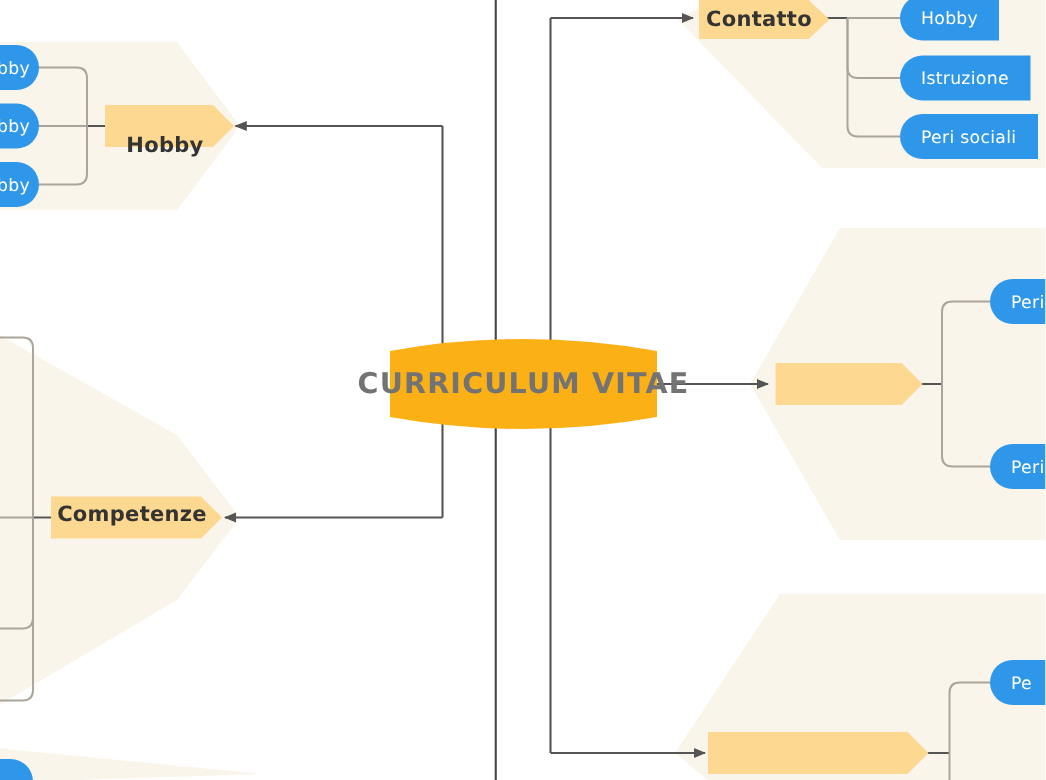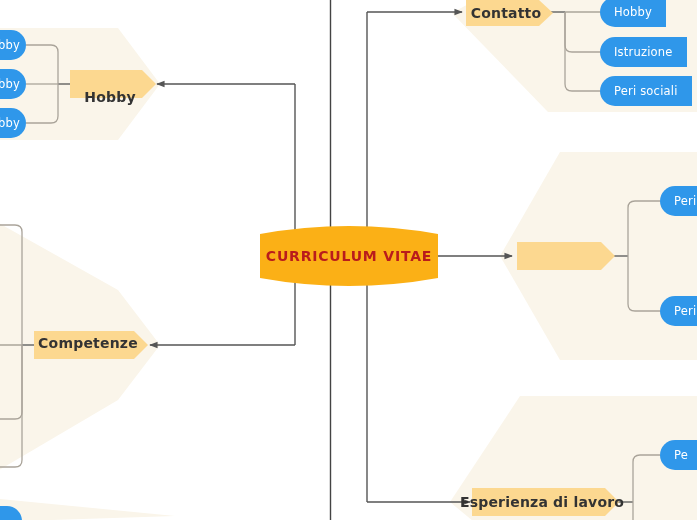--- a/index.html
+++ b/index.html
@@ -27,23 +27,23 @@
   .node {
     position: absolute;
     display: flex;
     align-items: center;
     justify-content: center;
     box-sizing: border-box;
     white-space: nowrap;
   }
   
   .central {
-    color: #b91c1c;
+    color: #737373;
     font-weight: bold;
-    font-size: 14px;
+    font-size: 19px;
     letter-spacing: 0.8px;
   }
   
   .branch {
     color: #333333;
     font-weight: bold;
     font-size: 14px;
     letter-spacing: 0.2px;
   }
   .branch .branch-label {
@@ -158,23 +158,20 @@
   </div>
 
 
   <div class="node leaf clip-right" style="left:660px; top:186px;">
     <span>Peri</span>
   </div>
   <div class="node leaf clip-right" style="left:660px; top:296px;">
     <span>Peri</span>
   </div>
 
-  <div class="node branch" style="left:472px; top:488px; width:140px; height:28px;">
-    <span class="branch-label">Esperienza di lavoro</span>
-  </div>
 
   <div class="node leaf clip-right" style="left:660px; top:440px;">
     <span>Pe</span>
   </div>
 
   <div class="node branch" style="left:70px; top:70px; width:80px; height:28px;margin-top:13px;">
     <span class="branch-label">Hobby</span>
   </div>
 
   <div class="node leaf clip-left" style="left:-22px; top:30px; width:48px; padding:0;">

